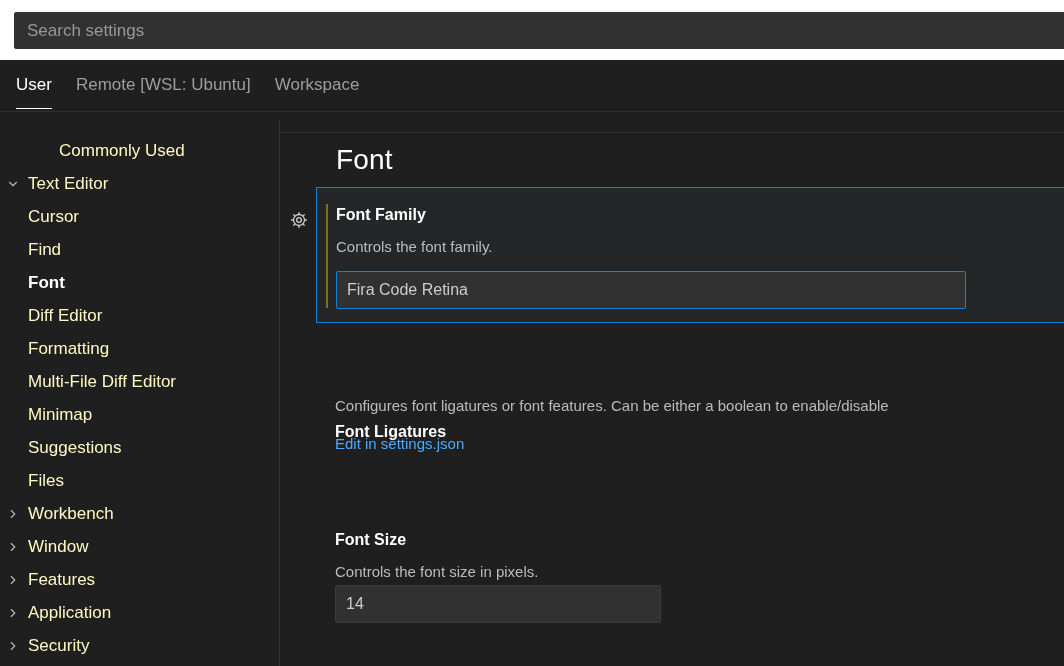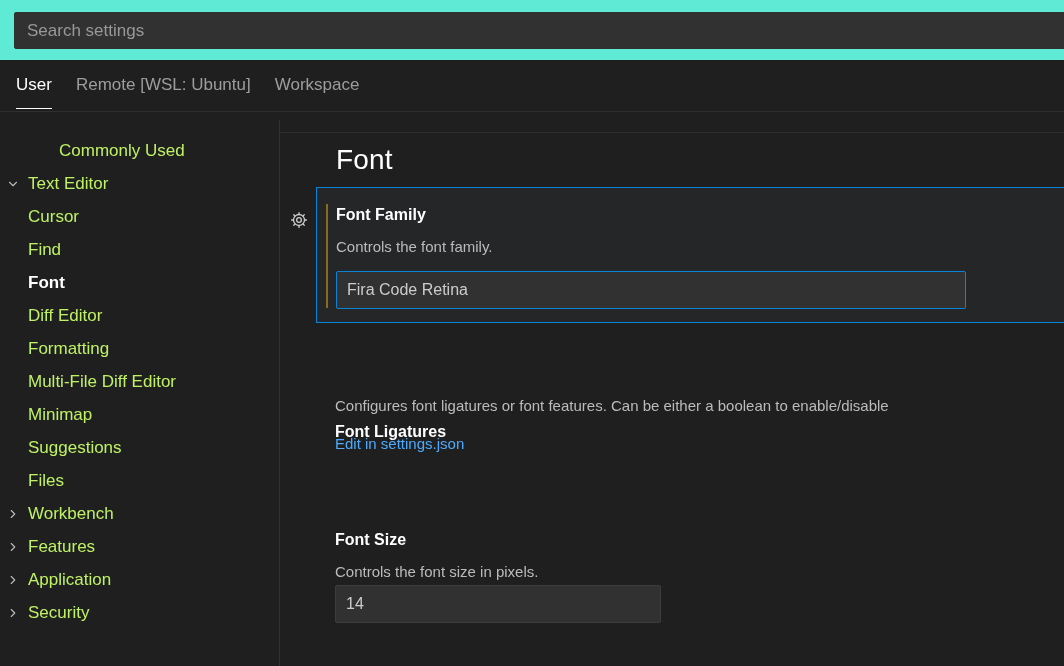--- a/index.html
+++ b/index.html
@@ -16,21 +16,21 @@
     font-family: "Liberation Sans", sans-serif;
     font-size: 13px;
     -webkit-font-smoothing: antialiased;
   }
 
   
   .search-row {
     position: absolute;
     left: 0; top: 0;
     width: 1064px; height: 60px;
-    background: #5eead4;
+    background: #ffffff;
   }
   .search-box {
     position: absolute;
     left: 14px; top: 12px;
     width: 1070px; height: 37px;
     background: #313131;
     border: 1px solid #313131;
     border-radius: 2px;
     display: flex;
     align-items: center;
@@ -103,21 +103,21 @@
     left: 279px; top: 120px;
     width: 1px; height: 546px;
     background: #323232;
   }
 
   .tree-item {
     display: flex;
     align-items: center;
     height: 33px;
     font-size: 17px;
-    color: #bef264;
+    color: #fef9c3;
     cursor: pointer;
     padding-left: 28px;
     white-space: nowrap;
   }
   .tree-item.level-0 { padding-left: 28px; }
   .tree-item.level-1 { }
   .tree-item.leaf-top { padding-left: 59px; }
   .tree-item.selected { color: #ffffff; font-weight: bold; }
   .chevron {
     width: 18px;
@@ -284,20 +284,28 @@
 
   <div class="tree-item level-0">
     <span class="chevron">
       <svg width="14" height="14" viewBox="0 0 16 16">
           <path d="M6 4l4 4-4 4" fill="none" stroke="#bcbcbc" stroke-width="1.3" stroke-linecap="round" stroke-linejoin="round"></path>
         </svg>
     </span>
     <span>Workbench</span>
   </div>
 
+  <div class="tree-item level-0">
+    <span class="chevron">
+      <svg width="14" height="14" viewBox="0 0 16 16">
+          <path d="M6 4l4 4-4 4" fill="none" stroke="#bcbcbc" stroke-width="1.3" stroke-linecap="round" stroke-linejoin="round"></path>
+        </svg>
+    </span>
+    <span>Window</span>
+  </div>
 
   <div class="tree-item level-0">
     <span class="chevron">
       <svg width="14" height="14" viewBox="0 0 16 16">
           <path d="M6 4l4 4-4 4" fill="none" stroke="#bcbcbc" stroke-width="1.3" stroke-linecap="round" stroke-linejoin="round"></path>
         </svg>
     </span>
     <span>Features</span>
   </div>
 

